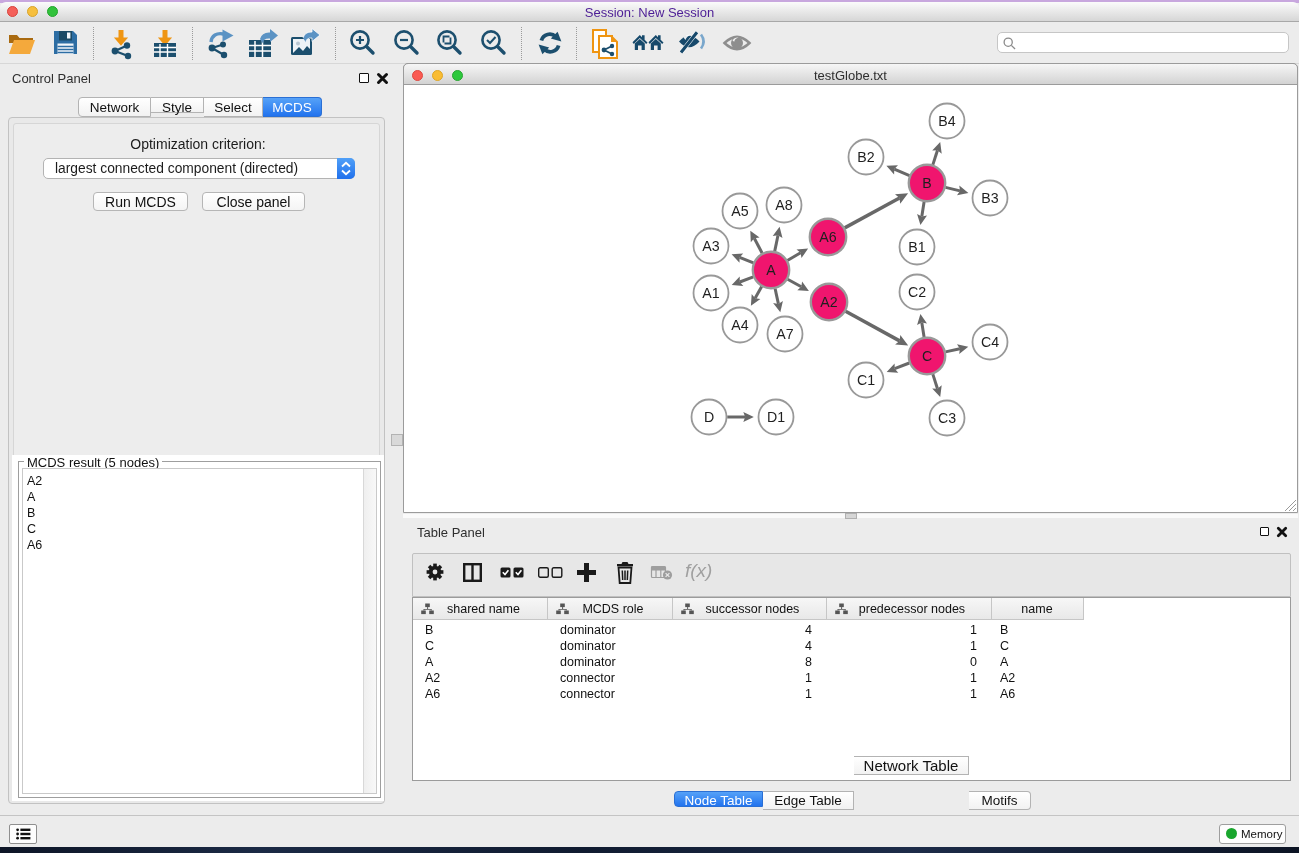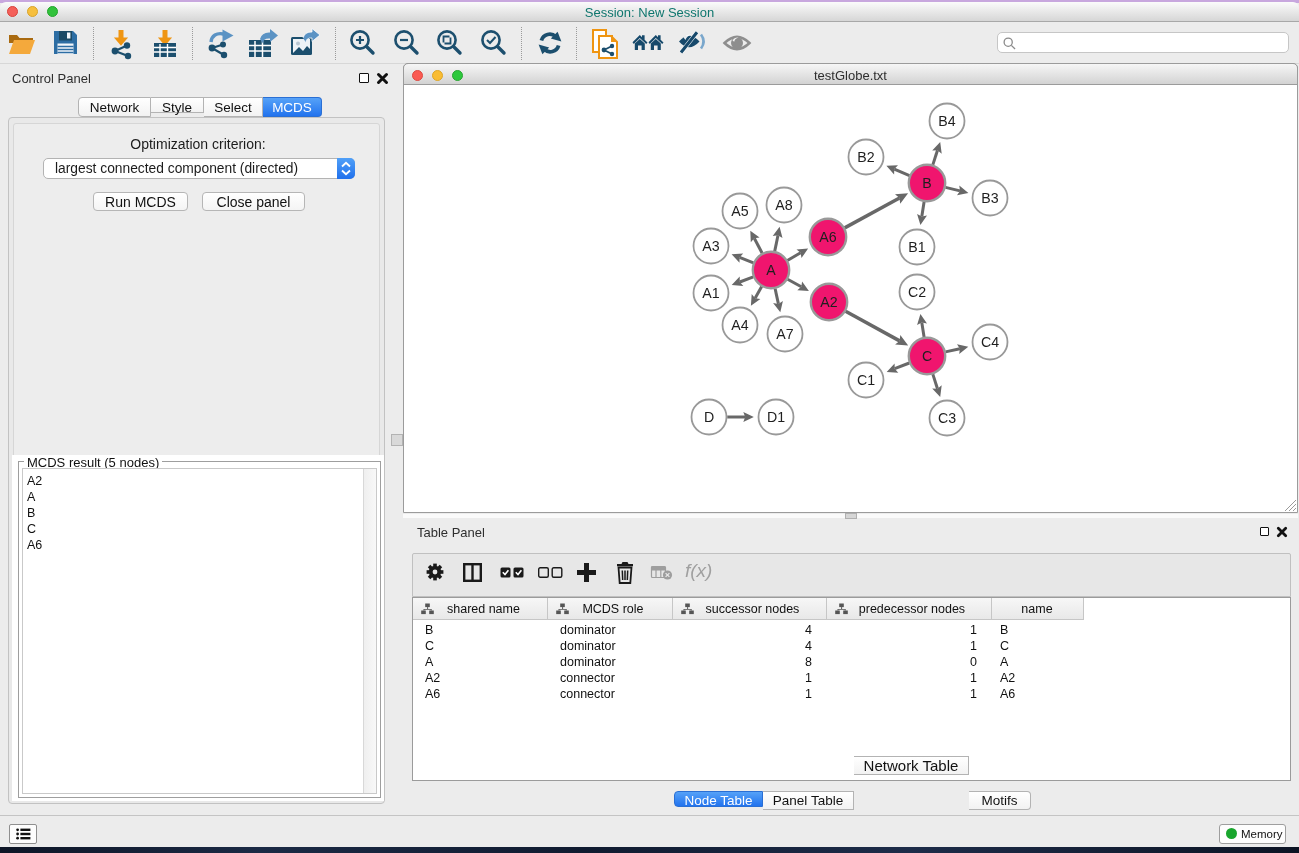--- a/index.html
+++ b/index.html
@@ -9,21 +9,21 @@
 svg{position:absolute;overflow:visible}
 </style></head>
 <body>
 
 <div class="abs" style="left:0;top:0;width:1299px;height:3px;background:#c8a7de"></div>
 
 <div class="abs" style="left:0;top:2px;width:1299px;height:20px;background:linear-gradient(#fbfbfb,#d6d6d6);border-bottom:1px solid #a8a8a8;border-radius:6px 6px 0 0"></div>
 <div class="tl" style="left:7px;top:6px;width:11px;height:11px;background:#f4605a;border:1px solid #d8433c"></div>
 <div class="tl" style="left:27px;top:6px;width:11px;height:11px;background:#f6bf3e;border:1px solid #d9a42a"></div>
 <div class="tl" style="left:47px;top:6px;width:11px;height:11px;background:#32c23c;border:1px solid #24a52d"></div>
-<div class="abs" style="left:0;top:5px;width:1299px;text-align:center;font-size:13px;color:#0f766e">Session: New Session</div>
+<div class="abs" style="left:0;top:5px;width:1299px;text-align:center;font-size:13px;color:#4c1d95">Session: New Session</div>
 
 <div class="abs" style="left:0;top:22px;width:1299px;height:42px;background:#ececec;border-bottom:1px solid #d7d7d7"></div>
 
 <div class="abs" style="left:93px;top:27px;height:33px;border-left:1px dotted #9a9a9a"></div>
 <div class="abs" style="left:192px;top:27px;height:33px;border-left:1px dotted #9a9a9a"></div>
 <div class="abs" style="left:335px;top:27px;height:33px;border-left:1px dotted #9a9a9a"></div>
 <div class="abs" style="left:521px;top:27px;height:33px;border-left:1px dotted #9a9a9a"></div>
 <div class="abs" style="left:576px;top:27px;height:33px;border-left:1px dotted #9a9a9a"></div>
 
 <svg class="abs" style="left:7px;top:30px" width="30" height="27" viewBox="0 0 30 27">
@@ -386,15 +386,15 @@
       <path d="M6.2 4 h0.9 v2 h3.6 v1.6 h-0.9 v-0.8 H3.4 v0.8 h-0.9 V6 h3.6 z"></path>
     </g>
   </svg>
 <div class="abs" style="left:425px;top:622px;font-size:12.5px;line-height:16px;color:#111">B<br>C<br>A<br>A2<br>A6</div>
 <div class="abs" style="left:560px;top:622px;font-size:12.5px;line-height:16px;color:#111">dominator<br>dominator<br>dominator<br>connector<br>connector</div>
 <div class="abs" style="left:700px;top:622px;width:112px;text-align:right;font-size:12.5px;line-height:16px;color:#111">4<br>4<br>8<br>1<br>1</div>
 <div class="abs" style="left:860px;top:622px;width:117px;text-align:right;font-size:12.5px;line-height:16px;color:#111">1<br>1<br>0<br>1<br>1</div>
 <div class="abs" style="left:1000px;top:622px;font-size:12.5px;line-height:16px;color:#111">B<br>C<br>A<br>A2<br>A6</div>
 
 <div class="abs" style="left:674px;top:791px;width:89px;height:16px;background:linear-gradient(#56a2f8,#2273ee);border:1px solid #2a6fd4;border-radius:4px 0 0 4px;font-size:13.5px;color:#fff;text-align:center;line-height:18px">Node Table</div>
-<div class="abs" style="left:763px;top:791px;width:91px;height:19px;background:linear-gradient(#ffffff,#f2f2f2);border:1px solid #b3b3b3;border-left:none;font-size:13.5px;color:#111;text-align:center;line-height:18px">Panel Table</div>
+<div class="abs" style="left:763px;top:791px;width:91px;height:19px;background:linear-gradient(#ffffff,#f2f2f2);border:1px solid #b3b3b3;border-left:none;font-size:13.5px;color:#111;text-align:center;line-height:18px">Edge Table</div>
 <div class="abs" style="left:854px;top:756px;width:115px;height:19px;background:linear-gradient(#ffffff,#f2f2f2);border:1px solid #b3b3b3;border-left:none;font-size:15px;color:#111;text-align:center;line-height:18px">Network Table</div>
 <div class="abs" style="left:969px;top:791px;width:62px;height:19px;background:linear-gradient(#ffffff,#f2f2f2);border:1px solid #b3b3b3;border-left:none;border-radius:0 4px 4px 0;font-size:13.5px;color:#111;text-align:center;line-height:18px">Motifs</div>
 
 </body></html>

